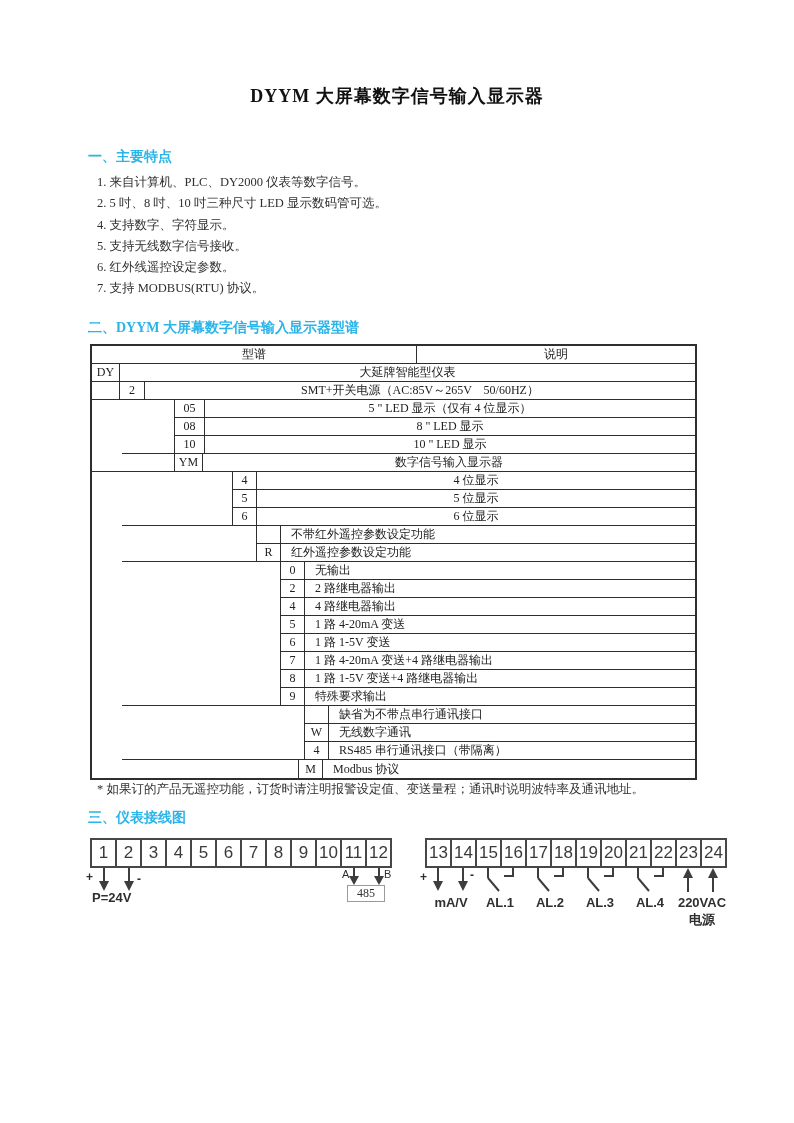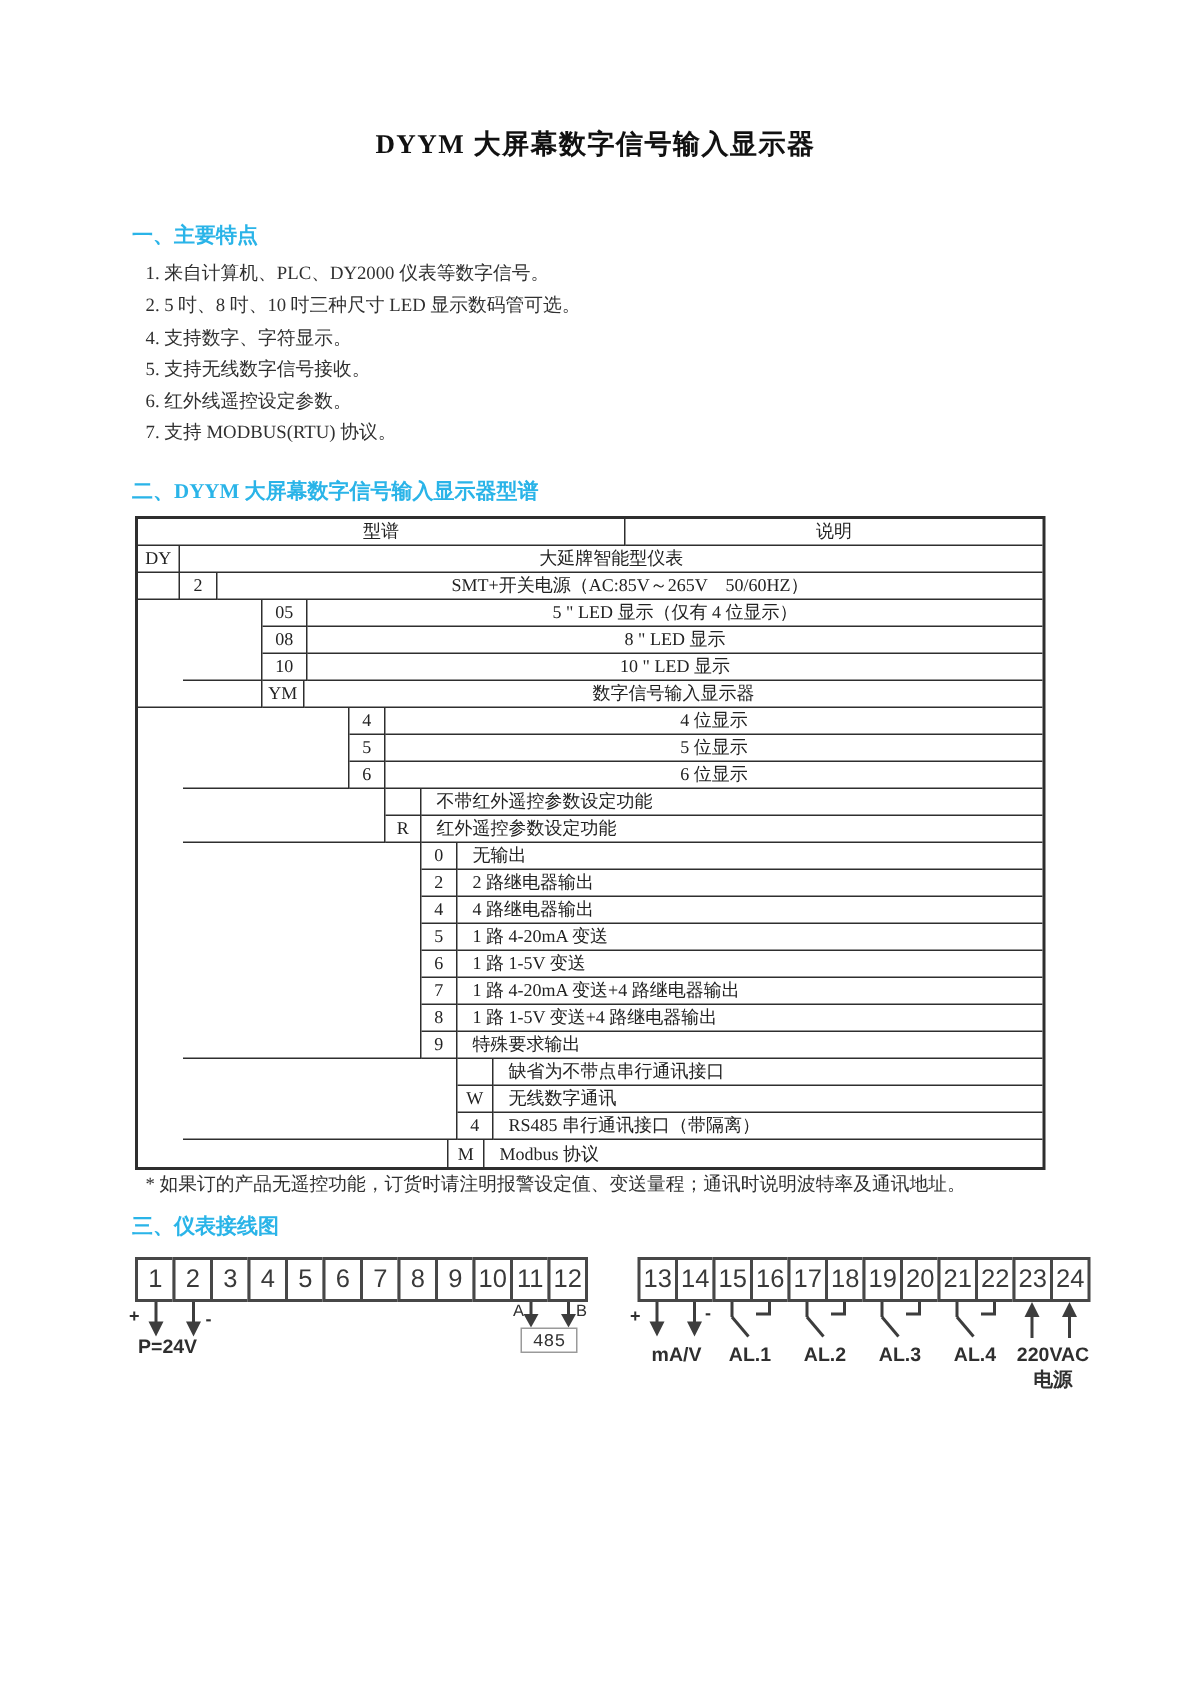--- a/index.html
+++ b/index.html
@@ -43,21 +43,21 @@
            margin-left:-2px; display:flex; align-items:center; justify-content:center;
            font-family:"Liberation Sans","DejaVu Sans",sans-serif; font-size:17px; color:#3a3a3a; }
   .tcell:first-child { margin-left:0; }
   .wsvg { position:absolute; left:0; top:0; width:794px; height:130px; }
   .wlbl { position:absolute; font-family:"Liberation Sans","DejaVu Sans",sans-serif; color:#2f2f2f; }
   .sign { font-size:12px; font-weight:bold; }
   .small{ font-size:11px; }
   .blbl { font-size:13px; font-weight:bold; text-align:center; }
   .box485 { position:absolute; left:347px; top:49px; width:38px; height:17px;
             border:1px solid #9a9a9a; display:flex; align-items:center; justify-content:center;
-            font-family:Liberation Mono, monospace; font-size:12px; color:#333; }
+            font-family:Liberation Serif, serif; font-size:12px; color:#333; }
 </style>
 </head>
 <body>
 
 <div class="page">
 
   <div class="doc-title">DYYM 大屏幕数字信号输入显示器</div>
 
   <div class="sec-heading h1">一、主要特点</div>
   <div class="features">

